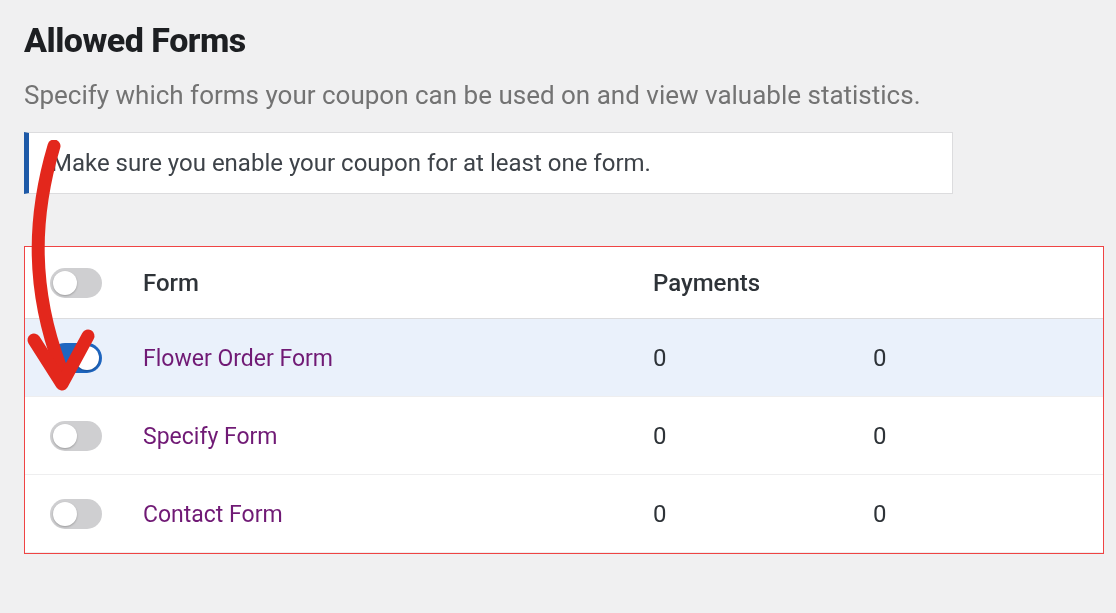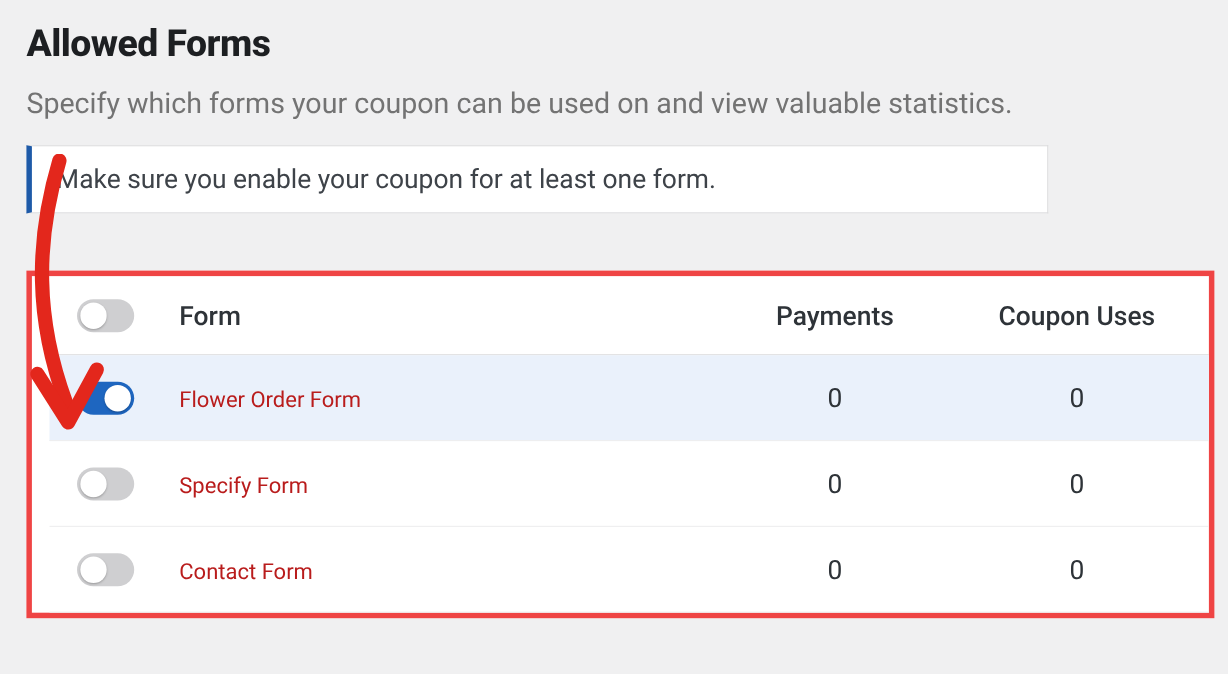--- a/index.html
+++ b/index.html
@@ -32,23 +32,22 @@
       border: 1px solid #dcdcde;
       border-left: 5px solid #1e5aa8;
       padding: 16px 22px;
       font-size: 24px;
       color: #3e4349;
       margin-bottom: 52px;
       width: 929px;
     }
     .table-container {
       background: #ffffff;
-      border: 5px solid #ef4444;
+      border: 1px solid #ef4444;
       width: 1080px;
-      padding-left: 16px;
     }
     .row {
       display: grid;
       grid-template-columns: 88px 1fr 220px 220px;
       align-items: center;
       min-height: 78px;
       border-bottom: 1px solid #eeeeef;
       padding: 0 10px 0 0;
     }
     .row.header {
@@ -62,28 +61,28 @@
     }
     .row.header .col-form { padding-left: 30px; }
     .col-toggle {
       display: flex;
       align-items: center;
       justify-content: center;
       padding-left: 14px;
     }
     .col-form { padding-left: 30px; font-size: 24px; }
     .col-payments, .col-uses {
-      text-align: center;
+      text-align: left;
       font-size: 24px;
       color: #2e3338;
     }
     .form-link {
-      color: #b91c1c;
+      color: #701a75;
       text-decoration: none;
-      font-size: 20px;
+      font-size: 23px;
     }
     .row.selected {
       background: #eaf1fb;
     }
 
     
     .toggle {
       position: relative;
       width: 52px;
       height: 30px;
@@ -134,21 +133,20 @@
 
   <div class="table-container">
     <div class="row header">
       <div class="col-toggle">
         <div class="toggle">
           <div class="knob"></div>
         </div>
       </div>
       <div class="col-form h-label">Form</div>
       <div class="col-payments h-label">Payments</div>
-      <div class="col-uses h-label">Coupon Uses</div>
     </div>
 
     <div class="row selected">
       <div class="col-toggle">
         <div class="toggle on">
           <div class="knob"></div>
         </div>
       </div>
       <div class="col-form">
         <a href="#" class="form-link">Flower Order Form</a>

